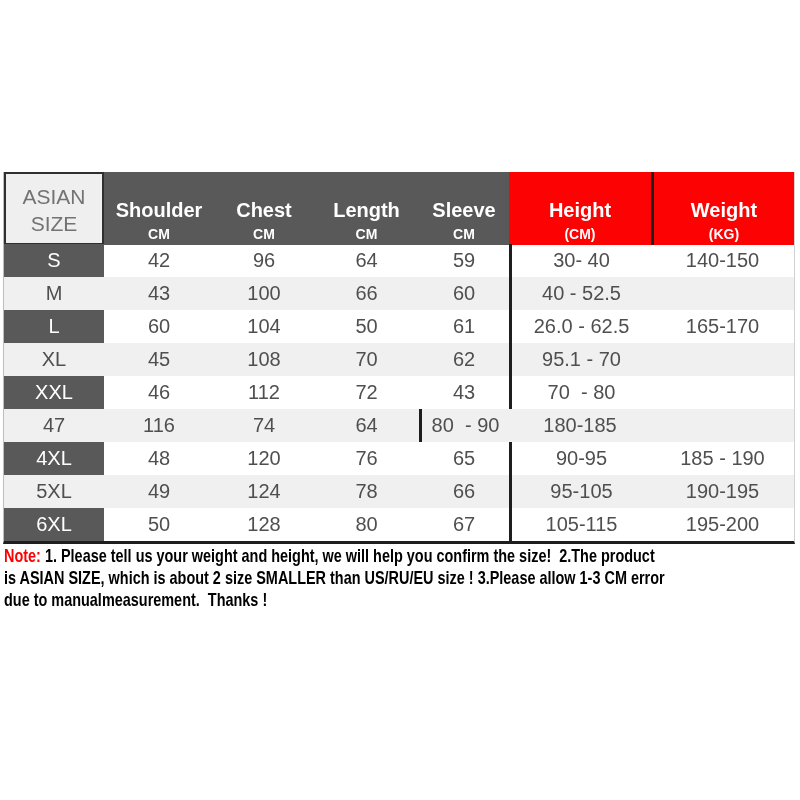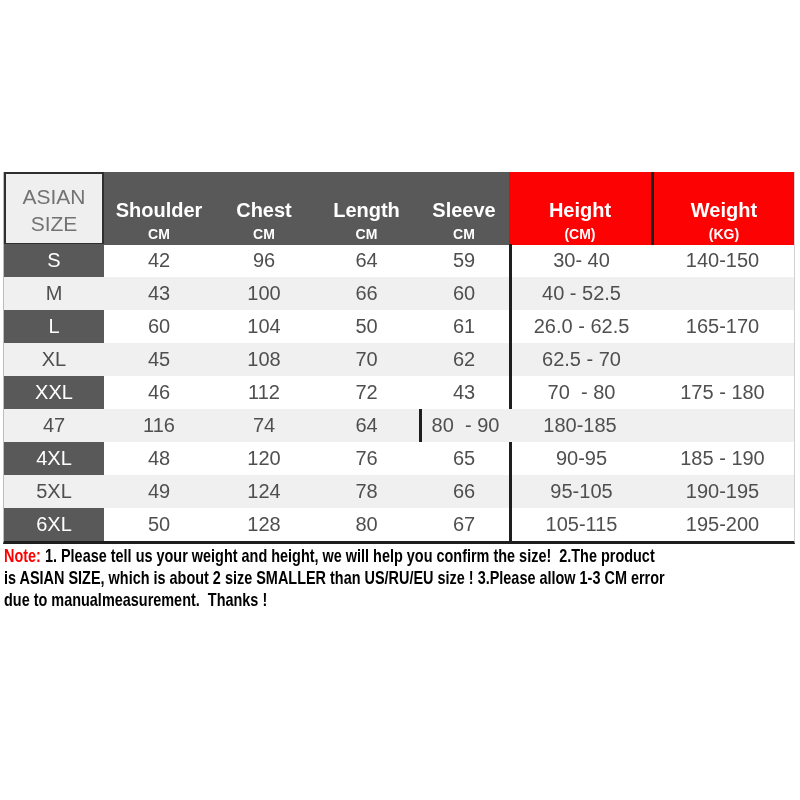--- a/index.html
+++ b/index.html
@@ -108,30 +108,29 @@
     <div class="cell">61</div>
     <div class="cell wcol">26.0 - 62.5</div>
     <div class="cell">165-170</div>
   </div>
         <div class="trow alt">
     <div class="cell size-cell">XL</div>
     <div class="cell">45</div>
     <div class="cell">108</div>
     <div class="cell">70</div>
     <div class="cell">62</div>
-    <div class="cell wcol">62.5 - 70</div>
+    <div class="cell wcol">95.1 - 70</div>
   </div>
         <div class="trow">
     <div class="cell size-cell darkcell">XXL</div>
     <div class="cell">46</div>
     <div class="cell">112</div>
     <div class="cell">72</div>
     <div class="cell">43</div>
     <div class="cell wcol">70  - 80</div>
-    <div class="cell">175 - 180</div>
   </div>
         <div class="trow alt">
     <div class="cell">47</div>
     <div class="cell">116</div>
     <div class="cell">74</div>
     <div class="cell">64</div>
     <div class="cell wcol">80  - 90</div>
     <div class="cell">180-185</div>
   </div>
         <div class="trow">

